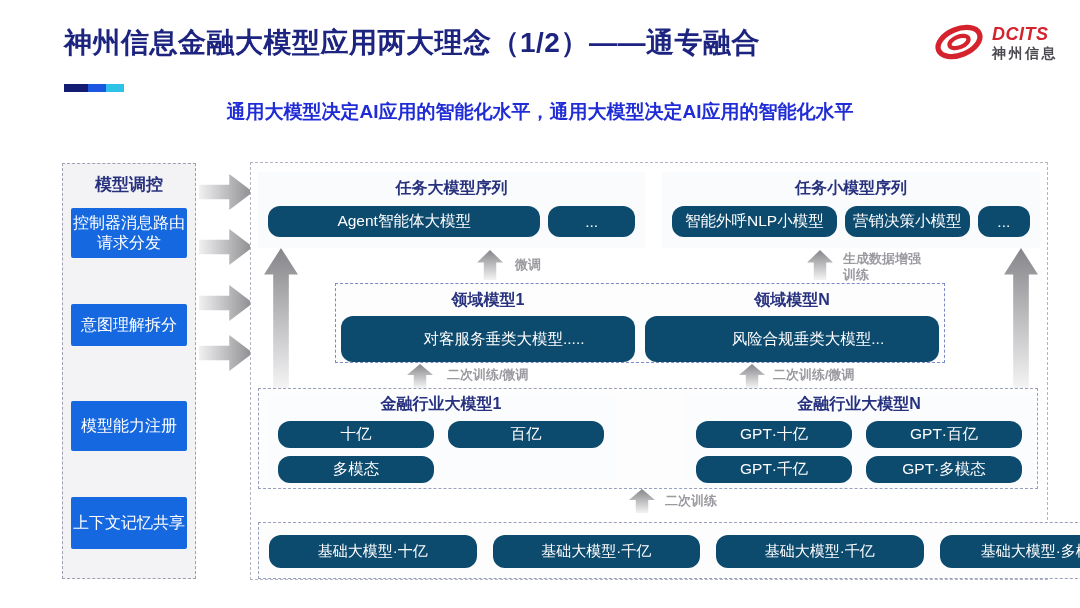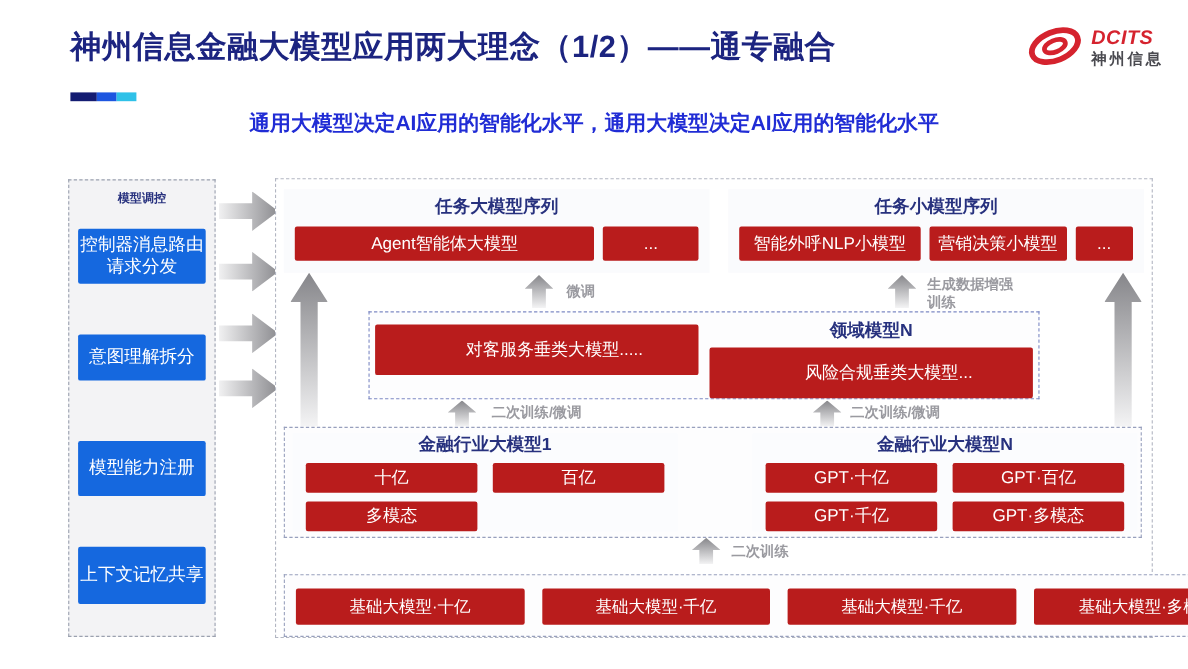--- a/index.html
+++ b/index.html
@@ -14,21 +14,21 @@
   .seg2{width:18px;background:#1d56e0;}
   .seg3{width:18px;background:#2fc1e8;}
   .subtitle{position:absolute;left:0;right:0;top:99px;text-align:center;font-size:19px;font-weight:800;color:#202cd5;}
 
   .logo{position:absolute;left:932px;top:20px;display:flex;align-items:center;gap:6px;}
   .logo-en{color:#d5232e;font-weight:800;font-style:italic;font-size:18px;letter-spacing:.5px;line-height:1;}
   .logo-cn{color:#4a4a50;font-weight:700;font-size:14px;letter-spacing:2.5px;margin-top:3px;line-height:1;}
 
   
   .sidebar{position:absolute;left:62px;top:163px;width:132px;height:414px;background:#f3f3f5;border:1px dashed #9ba1af;}
-  .sidebar-title{margin-top:9px;text-align:center;font-size:11px;font-weight:800;color:#27317e;}
+  .sidebar-title{margin-top:9px;text-align:center;font-size:17px;font-weight:800;color:#27317e;}
   .sb-box{position:absolute;left:8px;right:8px;display:flex;align-items:center;justify-content:center;text-align:center;background:#1568df;color:#fff;font-size:16px;line-height:1.25;border-radius:2px;}
   .sb1{top:44px;height:50px;}
   .sb2{top:140px;height:42px;}
   .sb3{top:237px;height:50px;}
   .sb4{top:333px;height:52px;}
 
   
   .arrow-right{position:absolute;left:199px;width:54px;height:36px;
     background:linear-gradient(90deg,#f1f1f2,#8c8c90);
     clip-path:polygon(0% 30%,56% 30%,56% 0%,100% 50%,56% 100%,56% 70%,0% 70%);}
@@ -37,21 +37,21 @@
   .au-tall{width:34px;height:140px;top:248px;clip-path:polygon(50% 0%,100% 19%,73% 19%,73% 100%,27% 100%,27% 19%,0% 19%);}
   .au-short{width:26px;height:30px;top:250px;clip-path:polygon(50% 0%,100% 42%,74% 42%,74% 100%,26% 100%,26% 42%,0% 42%);}
   .au-mid{width:26px;height:24px;top:364px;clip-path:polygon(50% 0%,100% 46%,74% 46%,74% 100%,26% 100%,26% 46%,0% 46%);}
   .au-b{width:26px;height:24px;top:489px;clip-path:polygon(50% 0%,100% 46%,74% 46%,74% 100%,26% 100%,26% 46%,0% 46%);}
   .arrow-label{position:absolute;color:#9a9aa0;font-size:13px;font-weight:700;line-height:1.2;}
 
   
   .frame-outer{position:absolute;left:250px;top:162px;width:796px;height:416px;border:1px dashed #b2b6c2;background:#fff;}
   .sect{position:absolute;background:#fafbfd;}
   .sect-title{text-align:center;font-size:16px;font-weight:800;color:#27317e;}
-  .bluebox{background:#b91c1c;color:#fff;display:flex;align-items:center;justify-content:center;text-align:center;font-size:15.5px;border-radius:2px;}
+  .bluebox{background:#0c4a6e;color:#fff;display:flex;align-items:center;justify-content:center;text-align:center;font-size:15.5px;border-radius:12px;}
   .task-left{left:258px;top:172px;width:387px;height:76px;padding-top:0;}
   .task-right{left:662px;top:172px;width:378px;height:76px;}
   .sect .sect-title{padding-top:6px;}
   .boxrow{display:flex;gap:8px;padding:0 10px;margin-top:7px;}
   .boxrow .bluebox{height:31px;}
   .f13{flex:1.32;} .f10{flex:1;} .f04{flex:0.42;}
 
   .domain-box{position:absolute;left:335px;top:283px;width:608px;height:78px;border:1px dashed #7d89c4;display:flex;background:#fdfdfe;}
   .domain-col{flex:1;padding-top:6px;}
   .domain-col .bluebox{width:86%;height:46px;margin:5px auto 0;padding-left:32px;}
@@ -125,20 +125,21 @@
 
   <div class="arrow-up au-tall" style="left:264px;"></div>
   <div class="arrow-up au-tall" style="left:1004px;"></div>
   <div class="arrow-up au-short" style="left:477px;"></div>
   <div class="arrow-label" style="left:515px;top:257px;">微调</div>
   <div class="arrow-up au-short" style="left:807px;"></div>
   <div class="arrow-label" style="left:843px;top:251px;width:84px;">生成数据增强训练</div>
 
   <div class="domain-box">
     <div class="domain-col">
+      <div class="sect-title">领域模型1</div>
       <div class="bluebox">对客服务垂类大模型.....</div>
     </div>
     <div class="domain-col">
       <div class="sect-title">领域模型N</div>
       <div class="bluebox">风险合规垂类大模型...</div>
     </div>
   </div>
 
   <div class="arrow-up au-mid" style="left:407px;"></div>
   <div class="arrow-label" style="left:447px;top:367px;">二次训练/微调</div>

